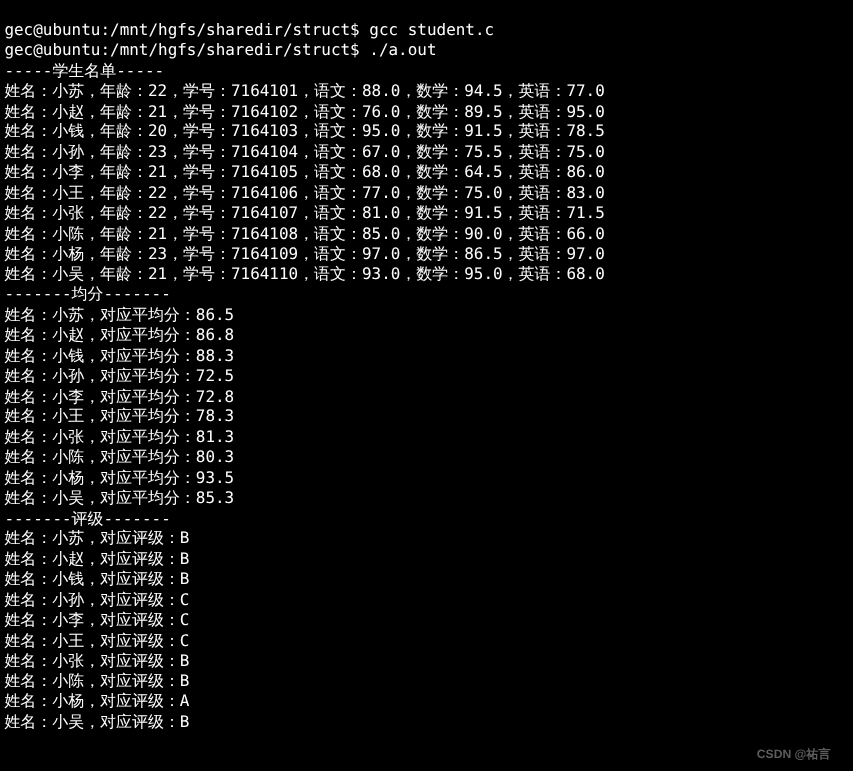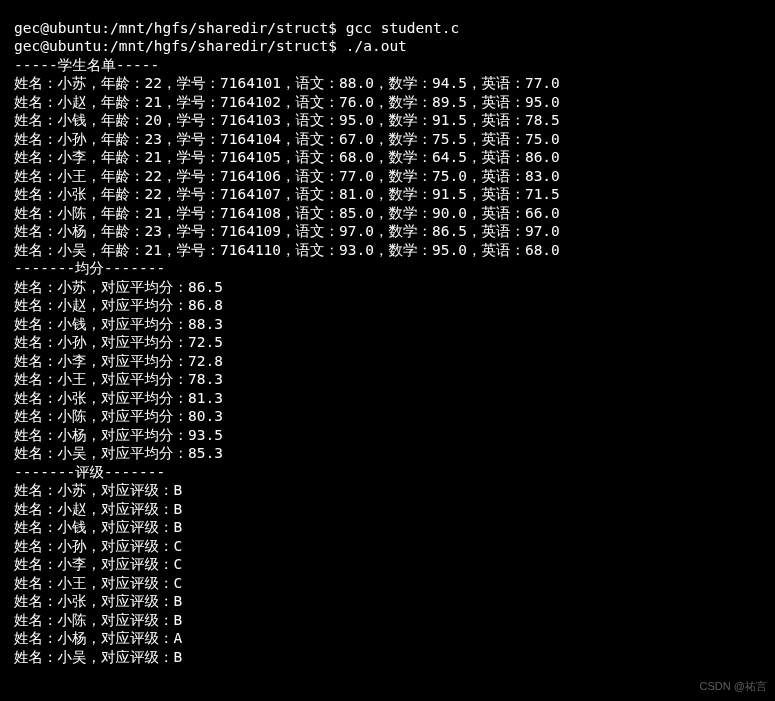--- a/index.html
+++ b/index.html
@@ -9,35 +9,36 @@
     width: 775px;
     height: 701px;
     overflow: hidden;
   }
   .terminal {
     font-family: "DejaVu Sans Mono", "Liberation Mono", monospace;
     font-size: 14.5px;
     line-height: 18.5px;
     color: #fff;
     white-space: pre;
-    padding: 0 14px;
+    padding: 0 4px;
     box-sizing: border-box;
     width: 775px;
     height: 701px;
     position: relative;
   }
   .prompt-user { color: #fff; }
   .watermark {
     position: absolute;
-    right: 8px;
+    right: 20px;
     bottom: 6px;
     font-size: 11px;
     font-family: sans-serif;
     color: #aaa;
     opacity: 0.55;
+    font-weight: bold;
   }
 </style>
 </head>
 <body>
 
 <div class="terminal">
 <span><span class="prompt-user">gec@ubuntu:/mnt/hgfs/sharedir/struct$ </span><span>gcc student.c</span></span>
 <span><span class="prompt-user">gec@ubuntu:/mnt/hgfs/sharedir/struct$ </span><span>./a.out</span></span>
 <span>-----学生名单-----</span>
 <span id="student-lines">姓名：小苏，年龄：22，学号：7164101，语文：88.0，数学：94.5，英语：77.0

